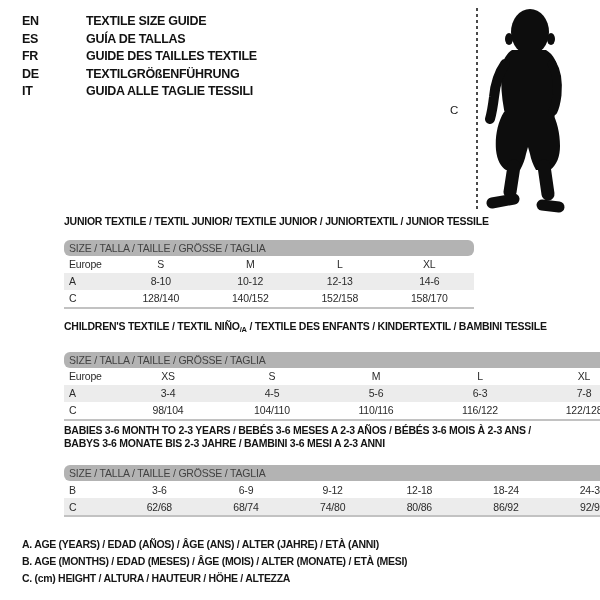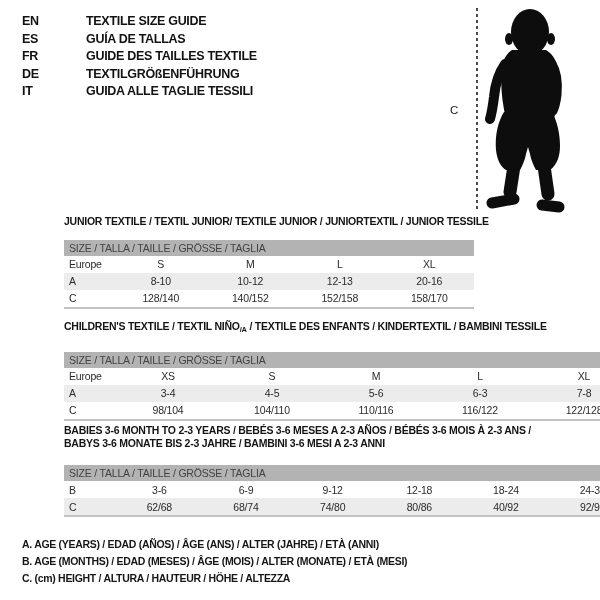--- a/index.html
+++ b/index.html
@@ -19,21 +19,21 @@
   }
   #measure-label{position:absolute;left:450px;top:104px;font-size:11.5px;color:#1a1a1a;letter-spacing:-0.3px;}
   #toddler-svg{position:absolute;left:484px;top:6px;}
   
   .tbl-section{position:absolute;left:18px;margin-left:46px;}
   .tbl-title{font-size:10.5px;font-weight:bold;letter-spacing:-0.25px;color:#141414;line-height:12.5px;white-space:nowrap;}
   .tbl-title .sub{font-size:7.5px;vertical-align:-2px;}
   .tbl{border-bottom:2px solid #c2c2c2;}
   .tbl-head{
     height:16px;background:#b3b3b3;display:flex;align-items:center;
-    padding-left:5px;font-size:10.5px;color:#424242;letter-spacing:-0.2px;
+    padding-left:5px;font-size:10.5px;color:#424242;letter-spacing:-0.2px;border-radius:6px;
   }
   .tbl-row{display:grid;height:17px;align-items:center;}
   .cols-5{grid-template-columns:52px repeat(4,1fr);}
   .cols-6{grid-template-columns:52px repeat(5,1fr);}
   .cols-7{grid-template-columns:52px repeat(6,1fr);}
   .row-alt{background:#ececec;}
   .cell{text-align:center;font-size:10.5px;color:#2b2b2b;letter-spacing:-0.2px;}
   .cell-label{text-align:left;padding-left:5px;}
   #t1{top:215px;width:410px;} #t1 .tbl-title{margin-bottom:12px;}
   #t2{top:320px;width:572px;} #t2 .tbl-title{margin-bottom:15px;}
@@ -97,21 +97,21 @@
         <span class="cell">S</span>
         <span class="cell">M</span>
         <span class="cell">L</span>
         <span class="cell">XL</span>
       </div>
       <div class="tbl-row cols-5 row-alt">
         <span class="cell cell-label">A</span>
         <span class="cell">8-10</span>
         <span class="cell">10-12</span>
         <span class="cell">12-13</span>
-        <span class="cell">20-16</span>
+        <span class="cell">14-6</span>
       </div>
       <div class="tbl-row cols-5">
         <span class="cell cell-label">C</span>
         <span class="cell">128/140</span>
         <span class="cell">140/152</span>
         <span class="cell">152/158</span>
         <span class="cell">158/170</span>
       </div>
     </div>
   </div>
@@ -162,21 +162,21 @@
         <span class="cell">12-18</span>
         <span class="cell">18-24</span>
         <span class="cell">24-36</span>
       </div>
       <div class="tbl-row cols-7 row-alt">
         <span class="cell cell-label">C</span>
         <span class="cell">62/68</span>
         <span class="cell">68/74</span>
         <span class="cell">74/80</span>
         <span class="cell">80/86</span>
-        <span class="cell">40/92</span>
+        <span class="cell">86/92</span>
         <span class="cell">92/98</span>
       </div>
     </div>
   </div>
 
   <div id="footnotes">
     <div class="footnote">A. AGE (YEARS) / EDAD (AÑOS) / ÂGE (ANS) / ALTER (JAHRE) / ETÀ (ANNI)</div>
     <div class="footnote">B. AGE (MONTHS) / EDAD (MESES) / ÂGE (MOIS) / ALTER (MONATE) / ETÀ (MESI)</div>
     <div class="footnote">C. (cm) HEIGHT / ALTURA / HAUTEUR / HÖHE / ALTEZZA</div>
   </div>

